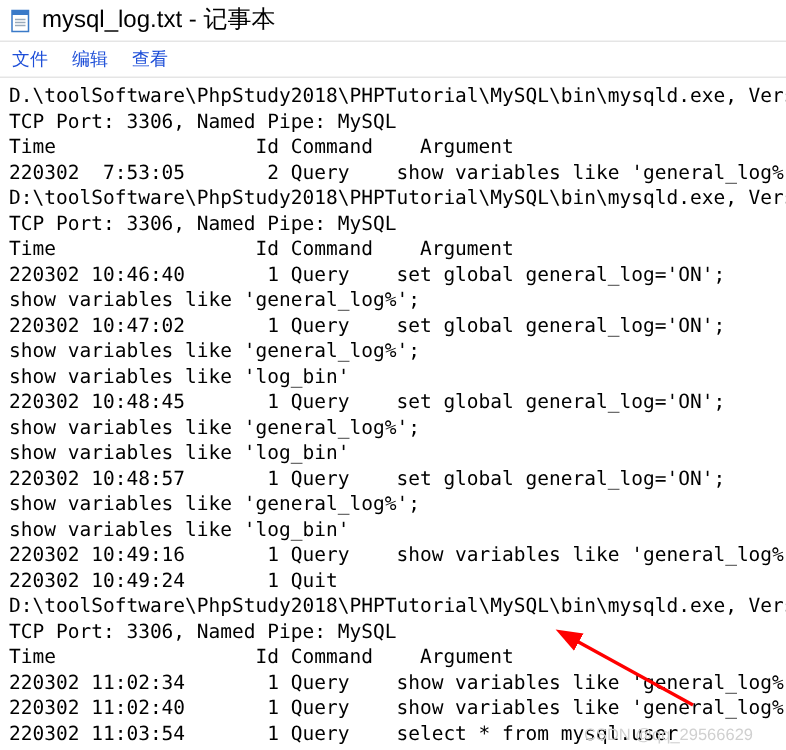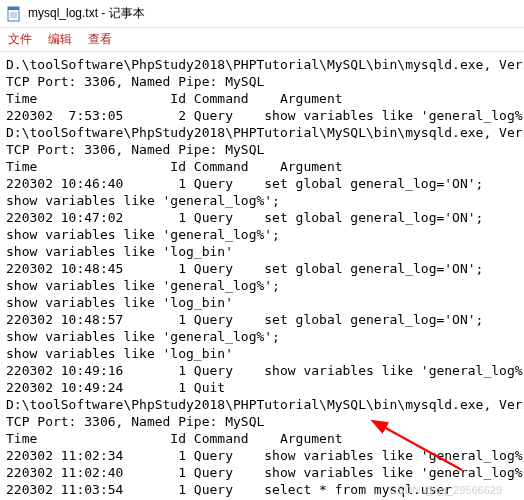--- a/index.html
+++ b/index.html
@@ -16,31 +16,31 @@
   .titlebar {
     height: 28px;
     display: flex;
     align-items: center;
     padding: 0 6px;
     border-bottom: 1px solid #e5e5e5;
     background: #fff;
     gap: 6px;
   }
   .titlebar .icon svg { display: block; }
-  .titlebar .title { font-size: 12px; color: #000; }
+  .titlebar .title { font-size: 16px; color: #000; }
   .menubar {
     height: 24px;
     display: flex;
     align-items: center;
     padding: 0 8px;
     gap: 16px;
     border-bottom: 1px solid #e5e5e5;
     background: #fff;
   }
-  .menubar span { font-size: 12px; color: #b91c1c; cursor: default; }
+  .menubar span { font-size: 12px; color: #1d4ed8; cursor: default; }
   .content {
     padding: 4px 6px;
     font-family: "SimSun", "NSimSun", Tahoma, monospace;
     font-size: 13px;
     line-height: 17px;
     white-space: pre;
     color: #000;
     user-select: text;
   }
   .arrow {

